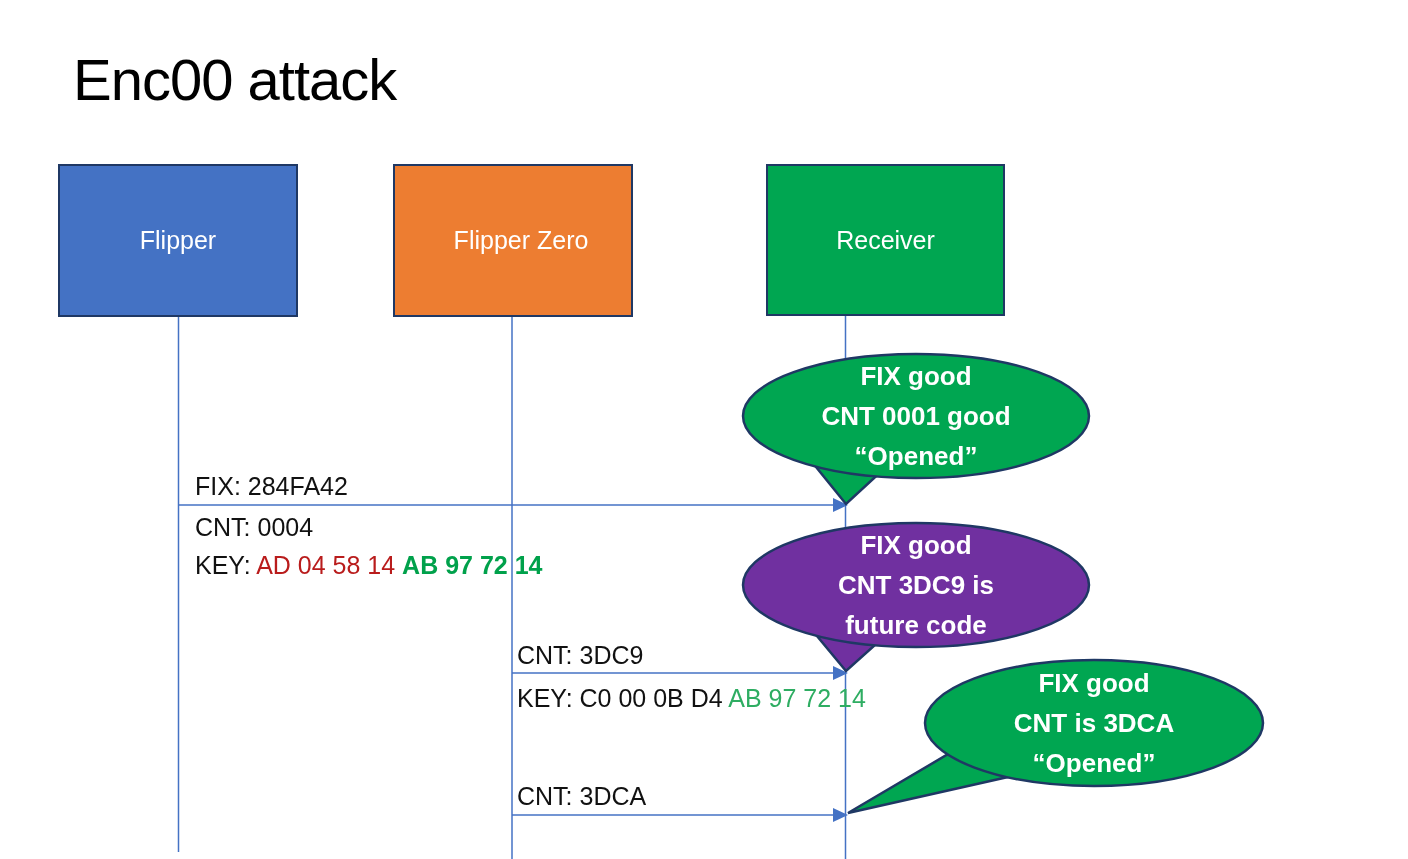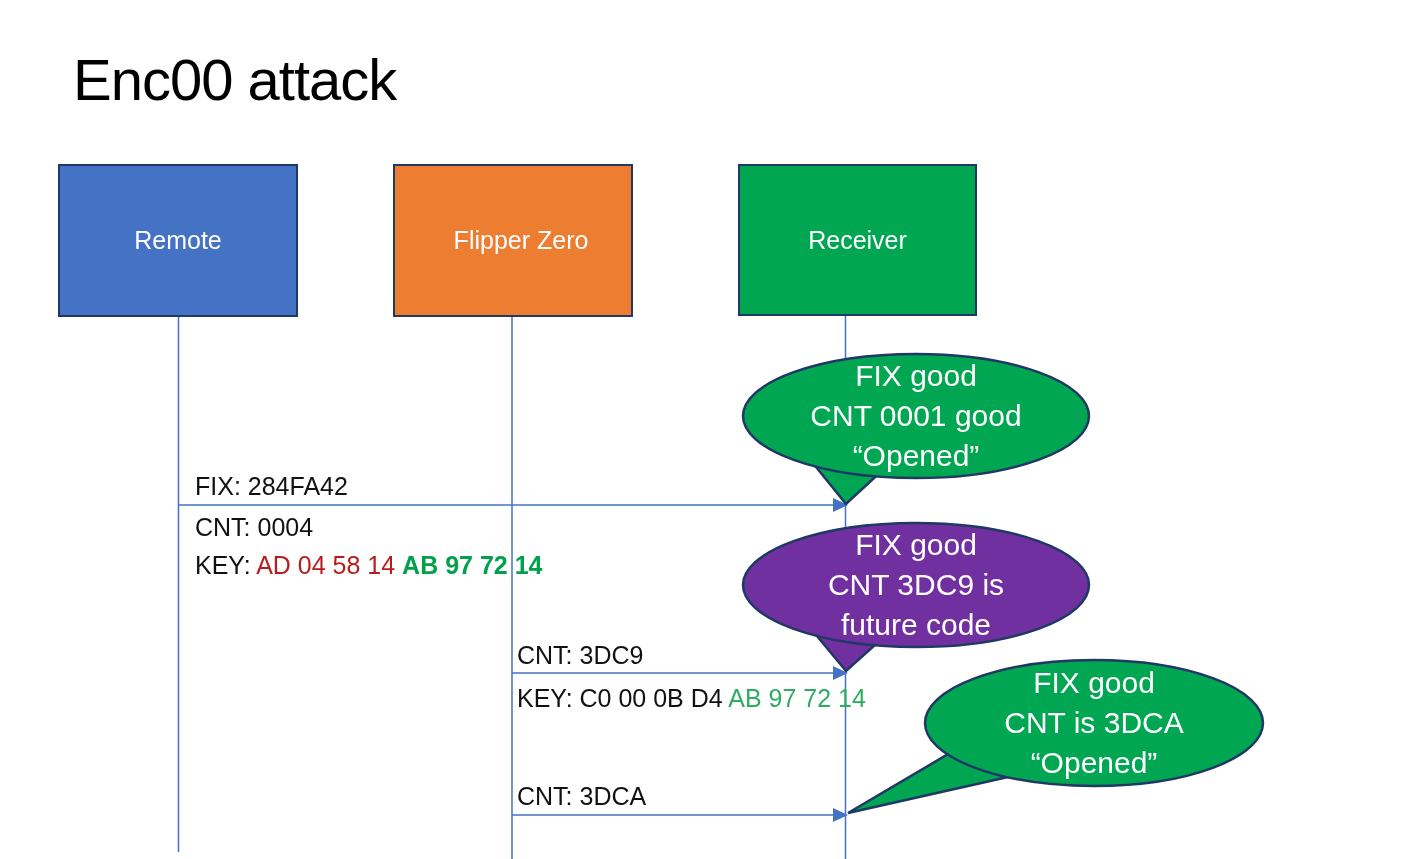--- a/index.html
+++ b/index.html
@@ -18,32 +18,32 @@
     margin-top:44px;
   }
   .actor-box{
     position:absolute;top:164px;height:153px;width:240px;z-index:2;
     border:2px solid #1F3864;box-sizing:border-box;
     display:flex;align-items:center;justify-content:center;
     color:#ffffff;font-size:25px;
   }
   .actor-remote{left:58px;background:#4472C4;}
   .actor-flipper{left:393px;background:#ED7D31;padding-left:16px;}
-  .actor-receiver{left:738px;background:#00A651;height:152px;width:239px;}
+  .actor-receiver{left:766px;background:#00A651;height:152px;width:239px;}
   .msg{
     position:absolute;z-index:3;
     font-size:25px;line-height:28px;color:#111;white-space:nowrap;
   }
   .t-red{color:#b91c1c;}
   .t-green-bold{color:#00A14B;font-weight:bold;}
   .t-green{color:#2EAD62;}
   .bubble-text{
     position:absolute;z-index:3;width:340px;
     text-align:center;color:#ffffff;
-    font-size:30px;line-height:40px;white-space:nowrap;
+    font-size:26px;line-height:40px;white-space:nowrap;font-weight:bold;
   }
   .bt-1{left:746px;top:356px;}
   .bt-2{left:746px;top:525px;}
   .bt-3{left:924px;top:663px;}
 </style>
 </head>
 <body>
 
 <div id="canvas">
 
@@ -74,21 +74,21 @@
 
     <g>
       <polygon points="848,813 955,750 1008,777" fill="#00A651" stroke="#1F3864" stroke-width="2.5"></polygon>
       <ellipse cx="1094" cy="723" rx="169" ry="63" fill="#00A651" stroke="#1F3864" stroke-width="2.5"></ellipse>
     </g>
   </svg>
 
   <div class="title">Enc00 attack</div>
 
   <div class="actor-box actor-remote">
-    <span>Remote</span>
+    <span>Flipper</span>
   </div>
   <div class="actor-box actor-flipper">
     <span>Flipper Zero</span>
   </div>
   <div class="actor-box actor-receiver">
     <span>Receiver</span>
   </div>
 
   <div class="msg" style="left:195px;top:472px;">
     <span>FIX: 284FA42</span>

